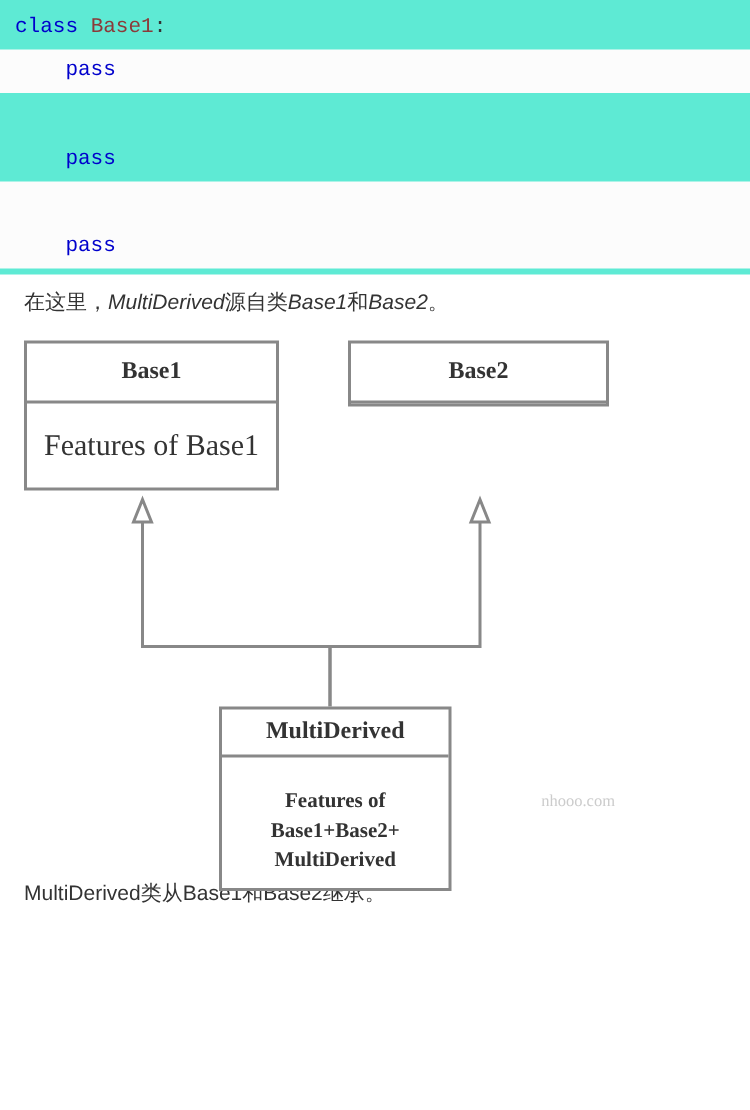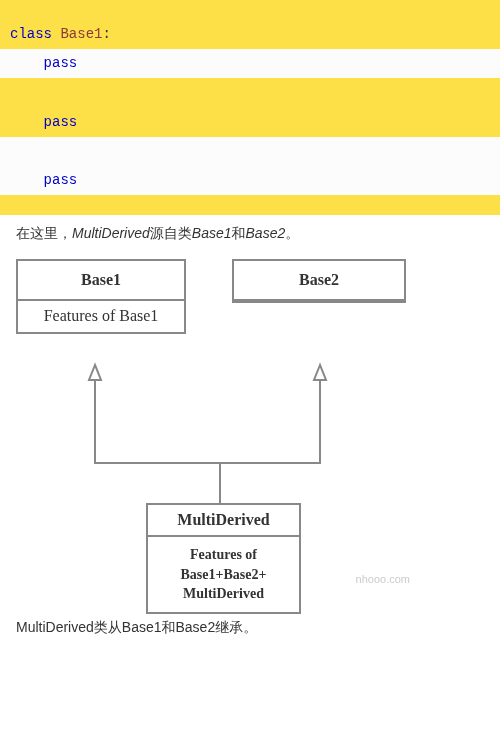--- a/index.html
+++ b/index.html
@@ -5,25 +5,25 @@
   body {
     margin: 0;
     padding: 0;
     font-family: Arial, "Microsoft YaHei", sans-serif;
     font-size: 14px;
     color: #333;
     background: #fff;
     width: 500px;
   }
   .code-block {
-    background: #fde047;
+    background: #5eead4;
     font-family: Consolas, "Courier New", monospace;
     font-size: 14px;
     line-height: 1.8;
-    padding: 20px 0;
+    padding: 4px 0;
   }
   .code-line {
     padding: 2px 10px;
     white-space: pre;
   }
   .code-line.alt {
     background: #fcfcfc;
   }
   .kw { color: #0000cc; font-weight: normal; }
   .cls { color: #8b3a3a; }
@@ -57,33 +57,33 @@
     text-align: center;
     font-family: "Times New Roman", serif;
     font-weight: bold;
     font-size: 16px;
     padding: 10px 4px;
     border-bottom: 2px solid #888;
   }
   .dbox .body {
     text-align: center;
     font-family: "Times New Roman", serif;
-    font-size: 16px;
-    padding: 4px 6px;
+    font-size: 20px;
+    padding: 14px 6px;
     line-height: 1.4;
   }
   .derived .title { font-size: 16px; padding: 6px 4px; }
-  .derived .body { font-size: 14px; padding: 8px 6px; font-weight: bold; }
+  .derived .body { font-size: 14px; padding: 8px 6px; font-weight: bold; margin-top: 12px; }
   .watermark {
     position: absolute;
     right: 60px;
-    bottom: 18px;
+    bottom: 31px;
     color: #ccc;
     font-size: 11px;
-    font-family: Liberation Sans, sans-serif;
+    font-family: Liberation Serif, serif;
   }
 </style>
 </head>
 <body>
 
 <div class="code-block" id="code-block">
     <div class="code-line"><span class="kw">class </span><span class="cls">Base1</span><span class="punct">:</span></div>
     <div class="code-line alt"><span>    </span><span class="kw">pass</span></div>
     <div class="code-line"><span> </span></div>
     <div class="code-line"><span>    </span><span class="kw">pass</span></div>

